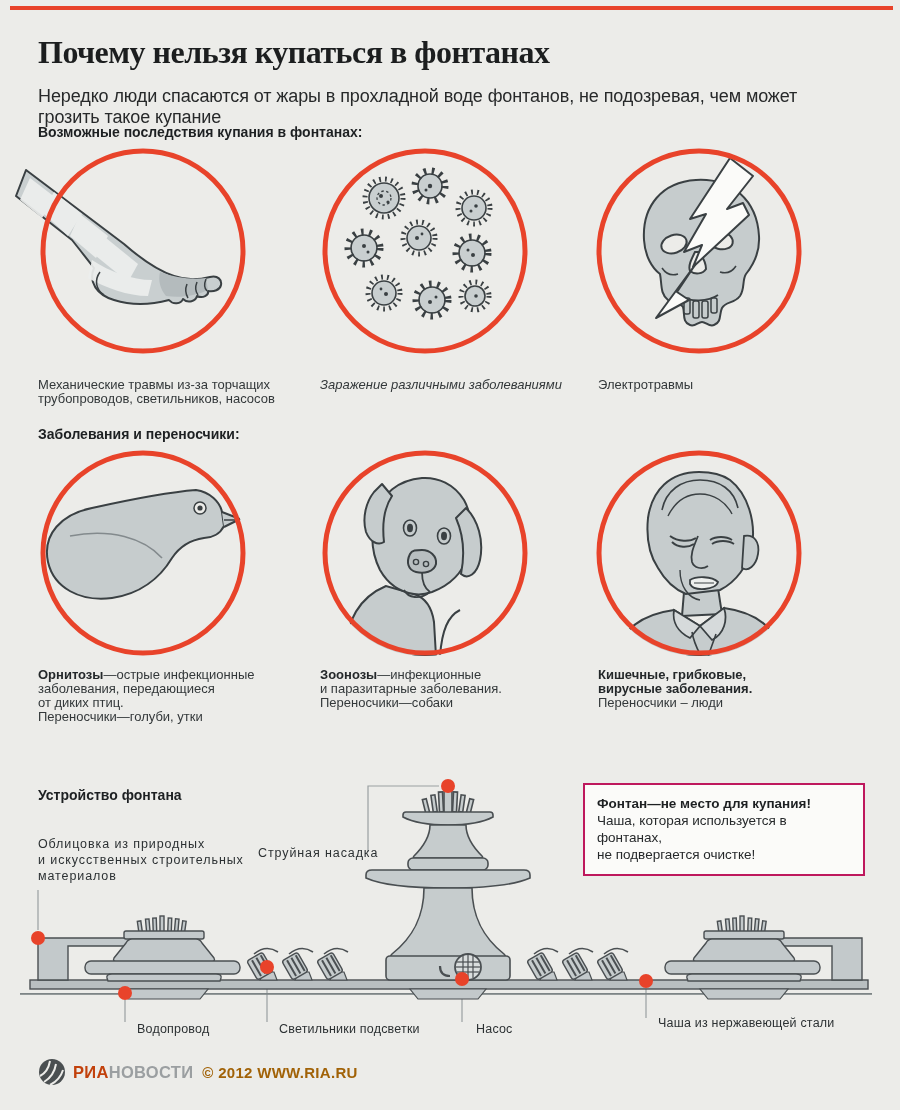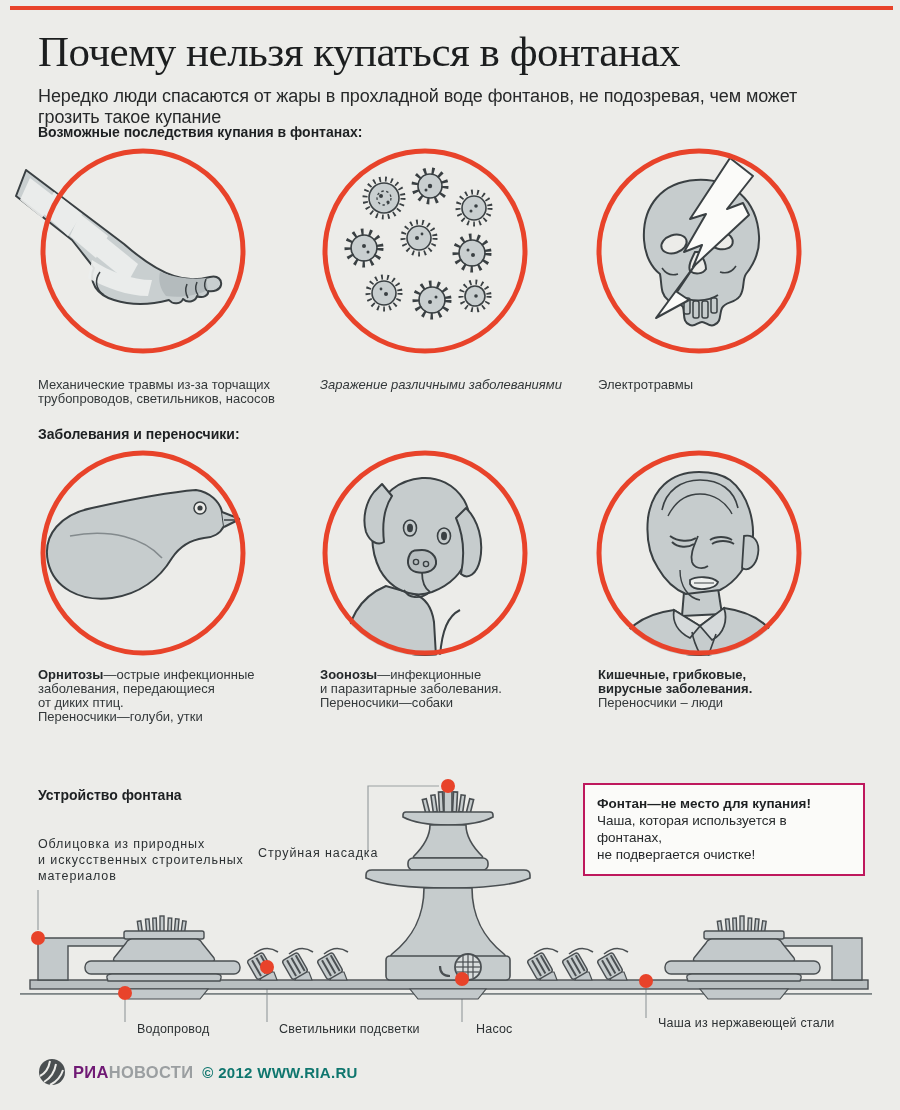--- a/index.html
+++ b/index.html
@@ -1,38 +1,38 @@
 <!DOCTYPE html>
 <html><head>
 <meta charset="utf-8">
 <style>
   html,body{margin:0;padding:0;}
   body{font-family:"Liberation Sans", sans-serif; background:#dddddd;}
   #page{position:relative;width:900px;height:1110px;background:#ecece9;overflow:hidden;margin:0 auto;}
   .abs{position:absolute;}
   #topbar{left:10px;top:6px;width:883px;height:4px;background:#e8432a;}
-  #title{left:38px;top:28px;width:820px;font-family:"Liberation Serif", serif;font-size:43px;line-height:48px;color:#1c1e1f;letter-spacing:-0.5px;}
+  #title{left:38px;top:28px;width:820px;font-family:"Liberation Serif", serif;font-size:32px;line-height:48px;color:#1c1e1f;letter-spacing:-0.5px;font-weight:bold;}
   #subtitle{left:38px;top:86px;width:820px;font-size:18px;color:#27292a;letter-spacing:-0.1px;}
   .heading{font-weight:bold;font-size:14px;color:#1d2022;}
   #h-consequences{left:38px;top:124px;}
   #h-diseases{left:38px;top:426px;}
   #h-fountain{left:38px;top:787px;}
   .circle-item{width:206px;height:206px;}
   .circle-item svg{overflow:visible;display:block;}
   .cap{font-size:13px;line-height:14px;color:#33383a;white-space:pre-line;width:270px;}
   .cap b{color:#24282a;}
   .dlabel{font-size:12.5px;color:#2c3133;letter-spacing:0.9px;line-height:16px;white-space:pre-line;}
   .blabel{font-size:12.5px;color:#2c3133;letter-spacing:0.2px;white-space:nowrap;}
   #warnbox{left:583px;top:783px;width:282px;box-sizing:border-box;border:2px solid #be185d;background:#fbfbf9;padding:10px 12px 11px 12px;z-index:5;}
   #warnbox .wt{font-weight:bold;font-size:13.5px;line-height:17px;color:#1d2022;}
   #warnbox .wb{font-size:13.5px;line-height:17px;color:#26292b;white-space:pre-line;}
   #footer{left:38px;top:1058px;height:28px;display:flex;align-items:center;}
   #footer .brand{margin-left:7px;font-weight:bold;font-size:16.5px;letter-spacing:0.3px;}
-  #footer .b1{color:#701a75;} #footer .b2{color:#9b9fa1;}
-  #footer .cr{margin-left:9px;font-weight:bold;font-size:15px;color:#0f766e;letter-spacing:0.3px;}
+  #footer .b1{color:#c2410c;} #footer .b2{color:#9b9fa1;}
+  #footer .cr{margin-left:9px;font-weight:bold;font-size:15px;color:#a16207;letter-spacing:0.3px;}
 </style>
 </head>
 <body>
 
 <div id="page">
 
   <div id="topbar" class="abs"></div>
 
   <div id="title" class="abs">Почему нельзя купаться в фонтанах</div>
   <div id="subtitle" class="abs">Нередко люди спасаются от жары в прохладной воде фонтанов, не подозревая, чем может грозить такое купание</div>

